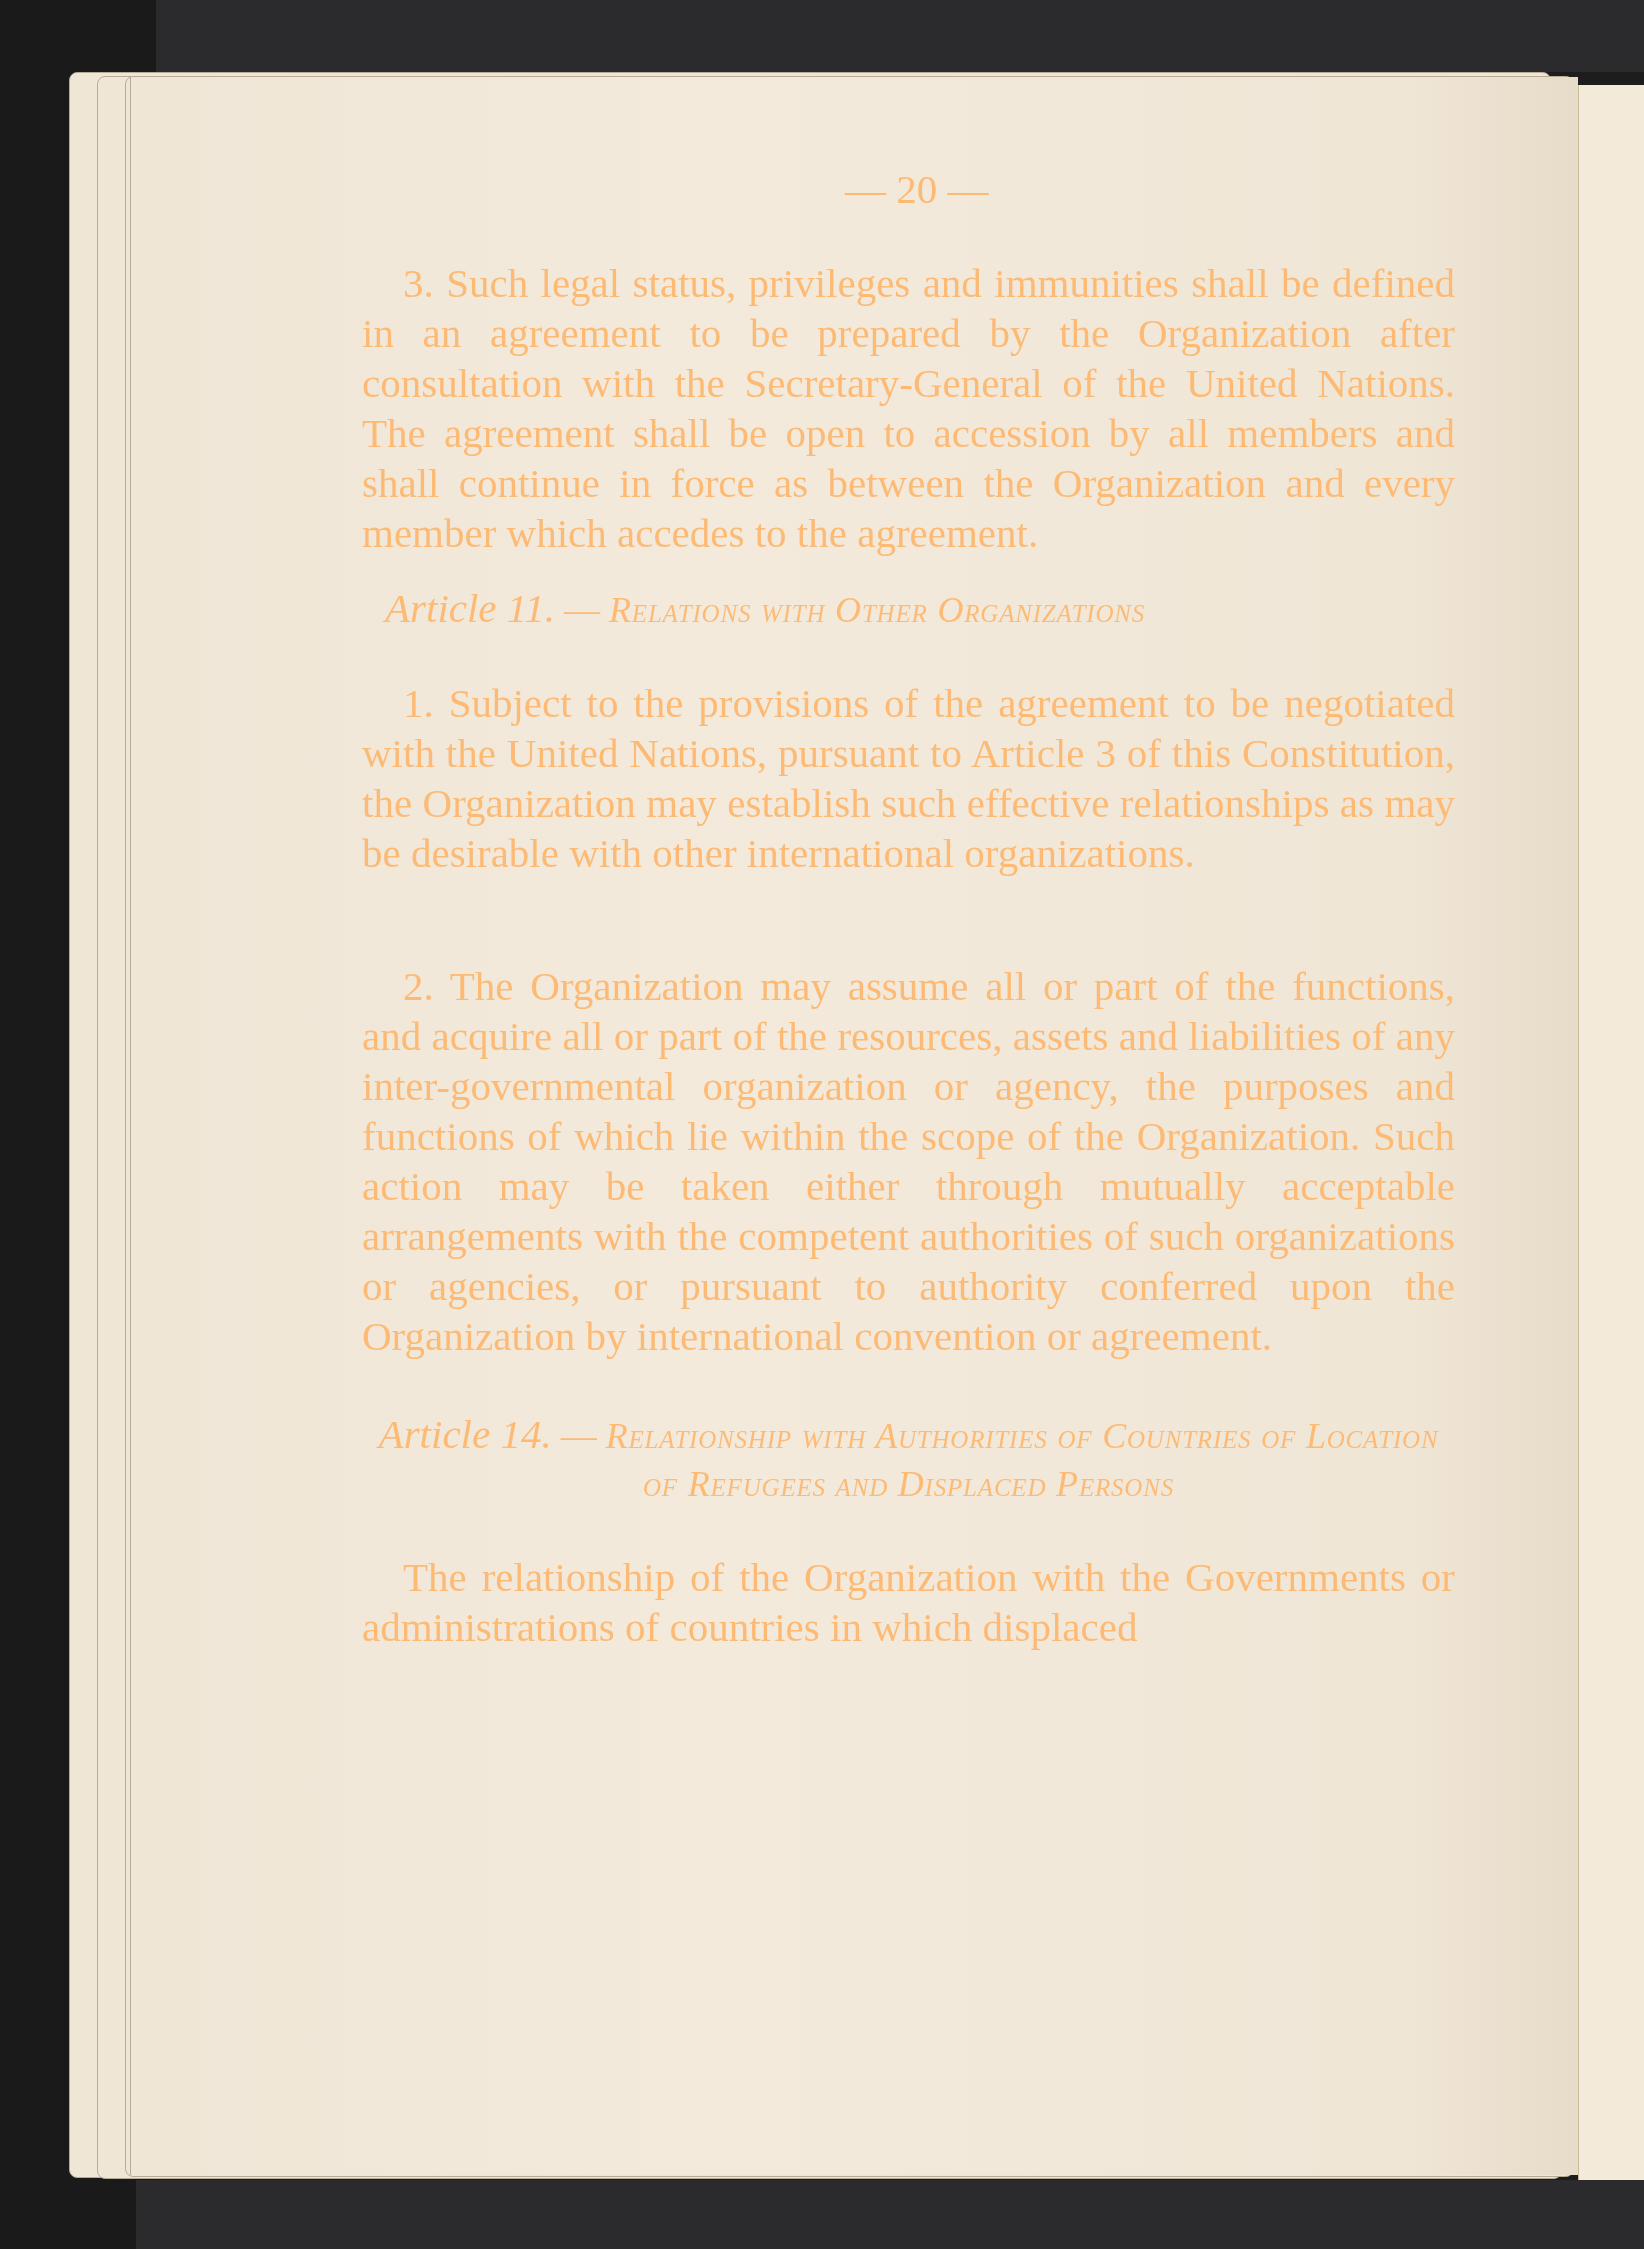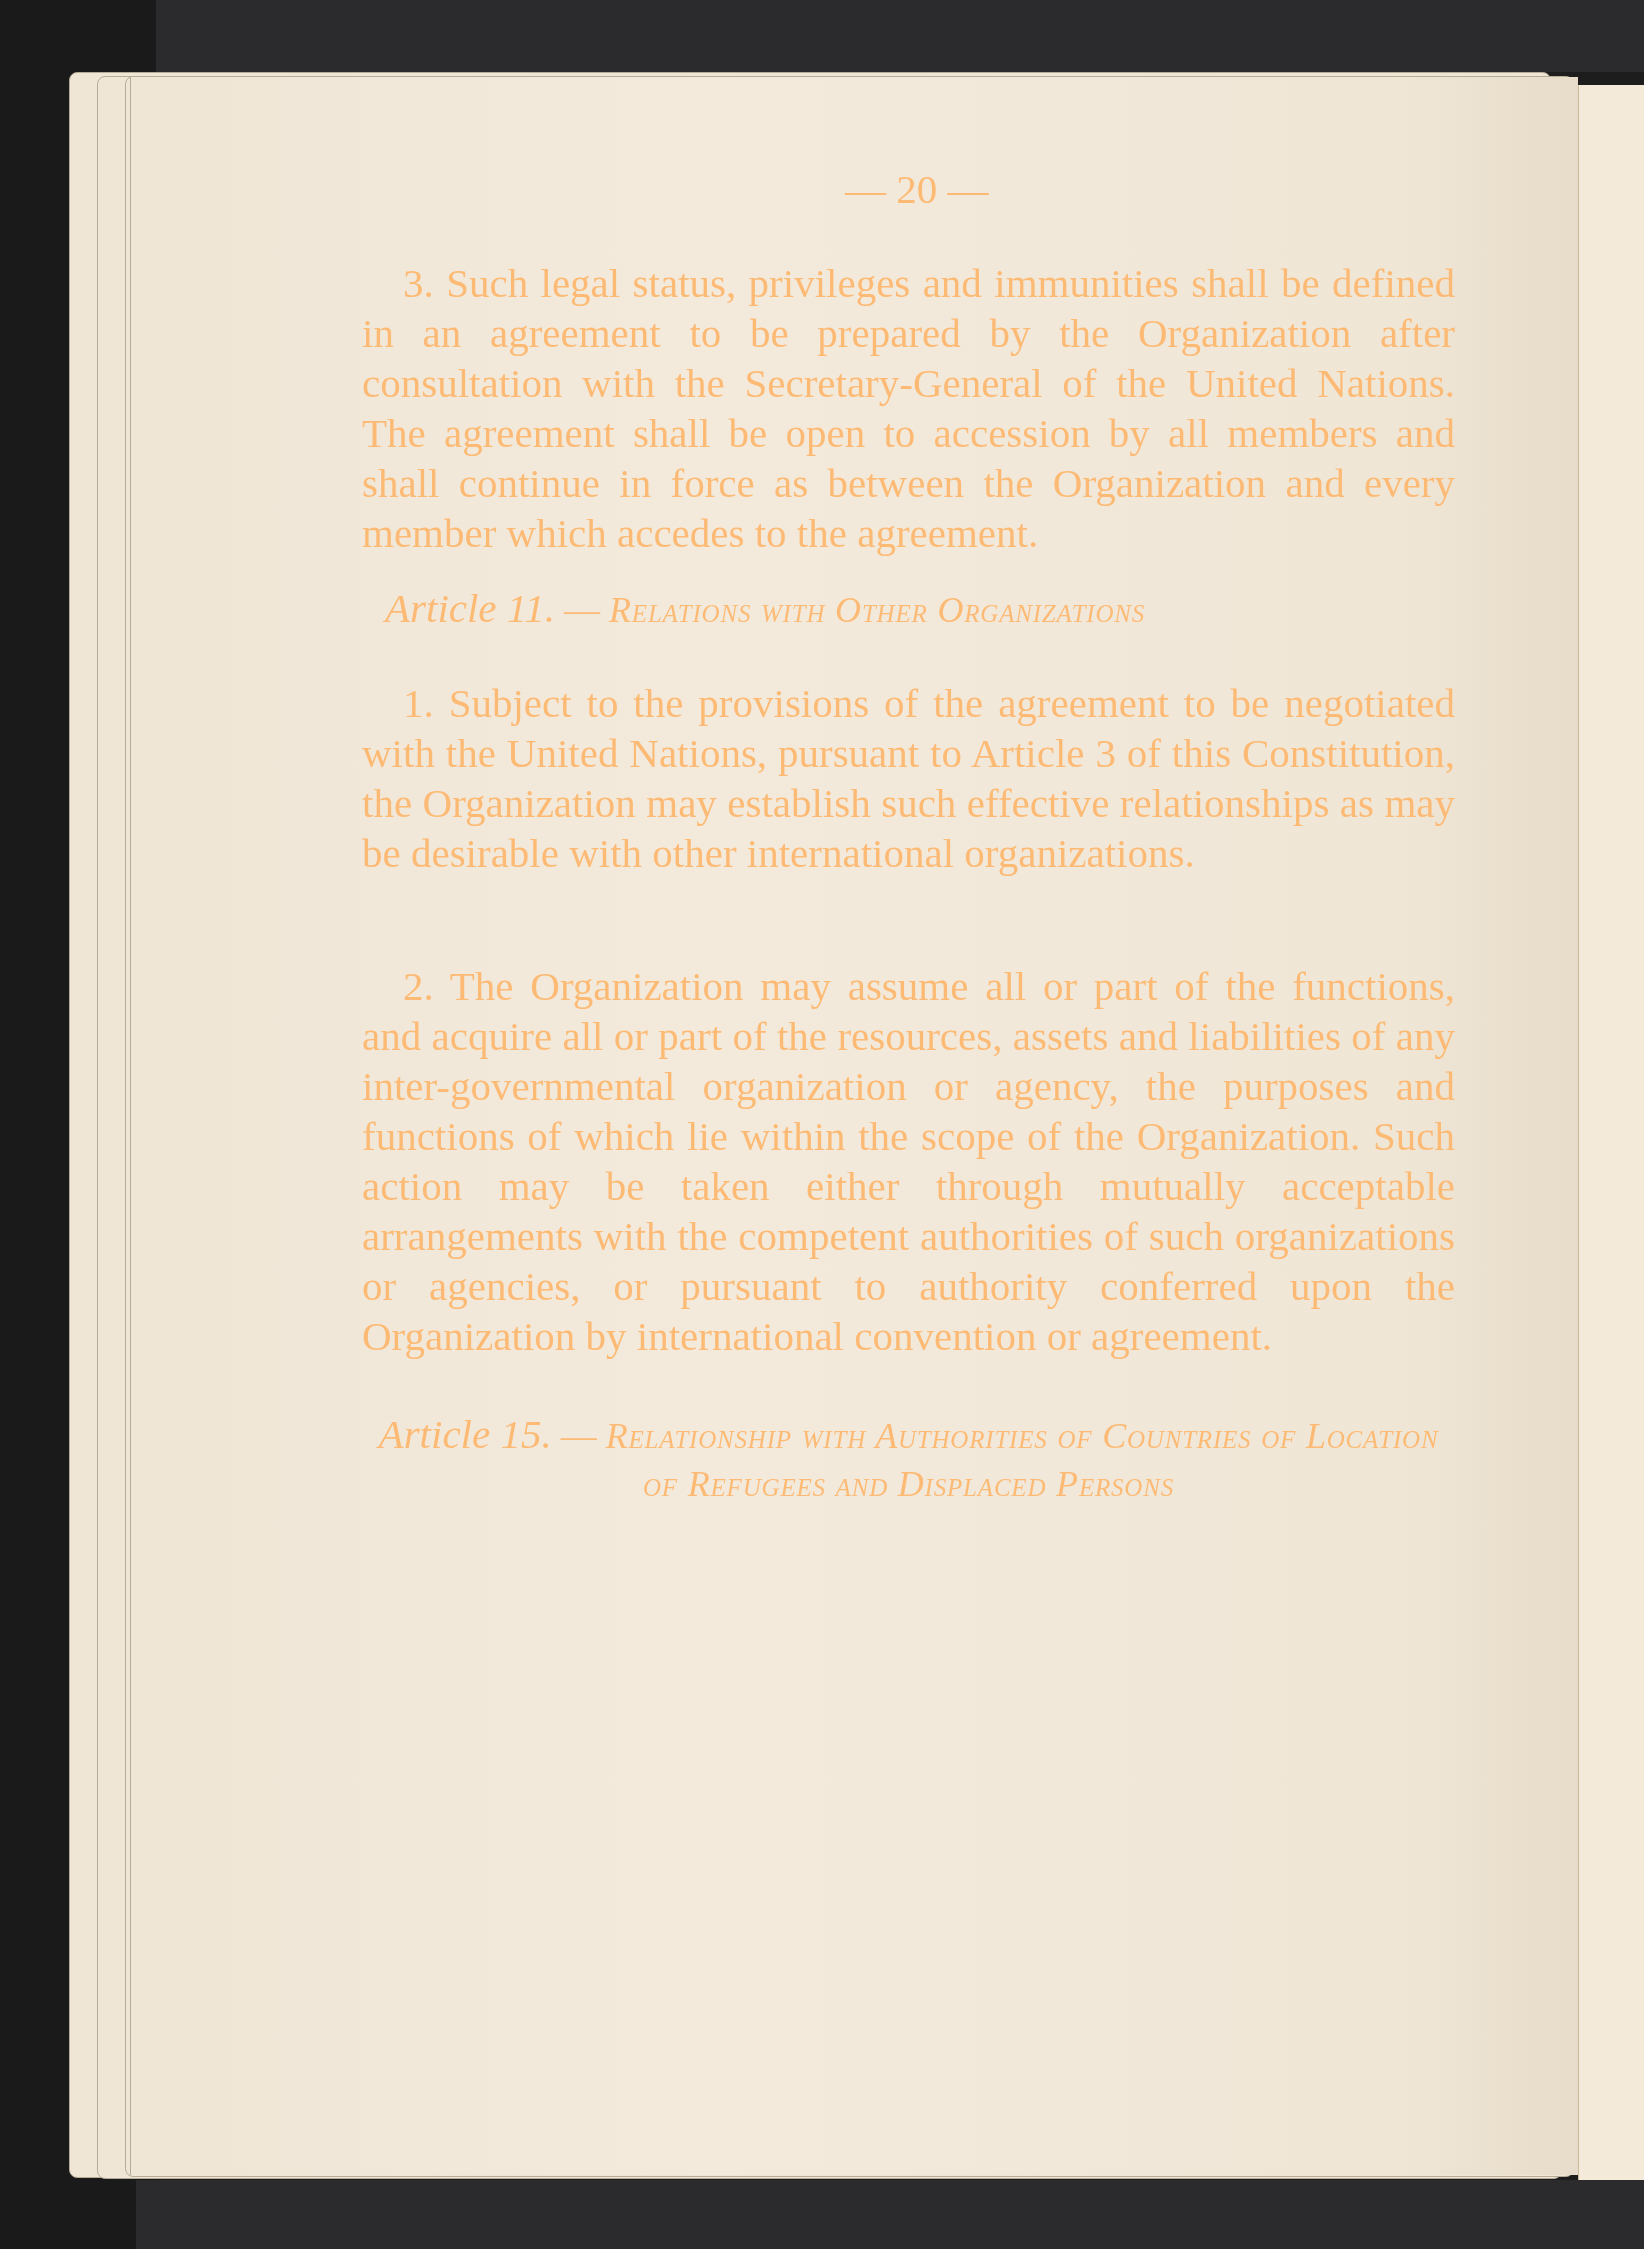--- a/index.html
+++ b/index.html
@@ -69,17 +69,18 @@
 
   <div class="heading h14">
     <i>Article 11.</i><span> — </span><span class="sc">Relations with Other Organizations</span>
   </div>
 
   <p class="indent">1. Subject to the provisions of the agreement to be negotiated with the United Nations, pursuant to Article 3 of this Constitution, the Organization may establish such effective relationships as may be desirable with other international organizations.</p>
   <div class="gap"></div>
   <p class="indent">2. The Organization may assume all or part of the functions, and acquire all or part of the resources, assets and liabilities of any inter-governmental organization or agency, the purposes and functions of which lie within the scope of the Organization. Such action may be taken either through mutually acceptable arrangements with the competent authorities of such organizations or agencies, or pursuant to authority conferred upon the Organization by international convention or agreement.</p>
 
   <div class="heading h15">
-    <i>Article 15.</i><span> — </span><span class="sc">Relationship with Authorities of Countries of Location of Refugees and Displaced Persons</span>
+    <i>Article 14.</i><span> — </span><span class="sc">Relationship with Authorities of Countries of Location of Refugees and Displaced Persons</span>
   </div>
 
+  <p class="indent">The relationship of the Organization with the Governments or administrations of countries in which displaced</p>
 </div>
 
 
 </body></html>

